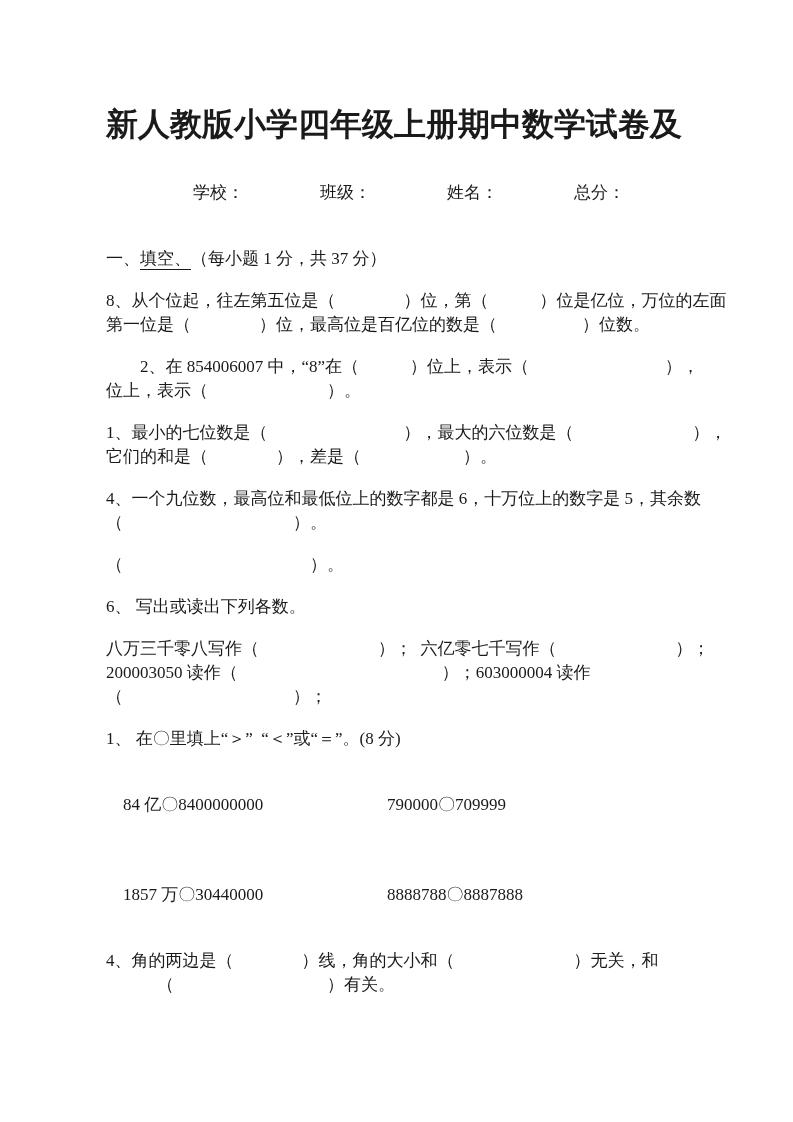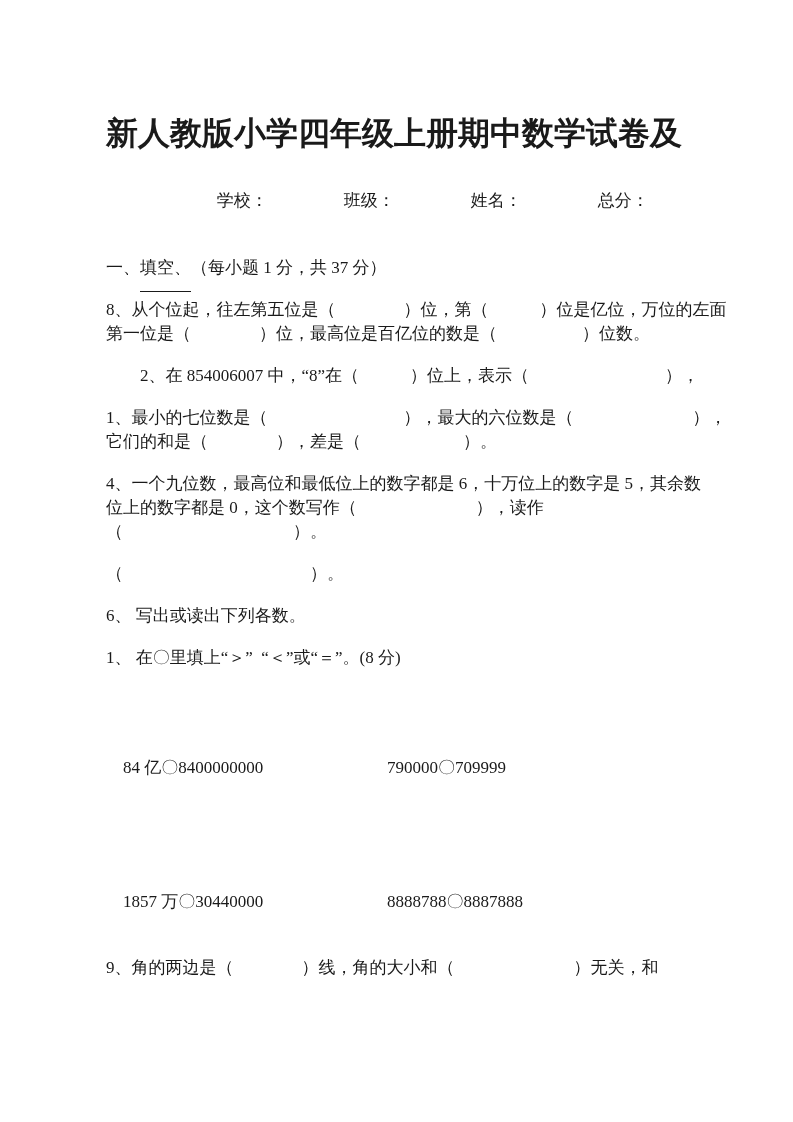--- a/index.html
+++ b/index.html
@@ -15,50 +15,48 @@
     color: #1a1a1a;
     font-family: "Liberation Serif", "DejaVu Serif", serif;
     box-sizing: border-box;
     padding: 96px 78px 0 106px;
     overflow: hidden;
   }
   .doc-title {
     font-size: 32px;
     font-weight: bold;
     line-height: 48px;
-    margin: 13px 0 9px 0;
+    margin: 4px 0 9px 0;
   }
   .title-line { white-space: pre; }
   .header-row {
     font-size: 17px;
     line-height: 24px;
     padding-left: 70px;
     margin: 0 0 18px 0;
     white-space: pre;
-    font-family: Liberation Mono, monospace;
   }
   .header-field {
     display: inline-block;
     margin-right: 76px;
   }
   .para {
     font-size: 17px;
     line-height: 24px;
     margin: 0 0 18px 0;
   }
   .line { white-space: pre; }
   .underlined {
     border-bottom: 1px solid #1a1a1a;
-    padding-bottom: 14px;
+    padding-bottom: 1px;
   }
   .pair-row { white-space: pre; }
   .pair-left {
     display: inline-block;
     min-width: 264px;
-    margin-top: 44px;
   }
 </style>
 </head>
 <body>
 
 <div class="page">
 
   <h1 class="doc-title">
     <div class="title-line">新人教版小学四年级上册期中数学试卷及</div>
   </h1>
@@ -71,51 +69,57 @@
     <span class="line">一、</span><span class="line underlined">填空、</span><span class="line">（每小题 1 分，共 37 分）</span>
   </div>
 
   <div class="para">
     <div class="line">8、从个位起，往左第五位是（　　　　）位，第（　　　）位是亿位，万位的左面</div>
     <div class="line">第一位是（　　　　）位，最高位是百亿位的数是（　　　　　）位数。</div>
   </div>
 
   <div class="para">
     <div class="line">　　2、在 854006007 中，“8”在（　　　）位上，表示（　　　　　　　　），</div>
+    <div class="line">位上，表示（　　　　　　　）。</div>
   </div>
 
   <div class="para">
     <div class="line">1、最小的七位数是（　　　　　　　　），最大的六位数是（　　　　　　　），</div>
     <div class="line">它们的和是（　　　　），差是（　　　　　　）。</div>
   </div>
 
   <div class="para">
     <div class="line">4、一个九位数，最高位和最低位上的数字都是 6，十万位上的数字是 5，其余数</div>
-    <div class="line">位上的数字都是 0，这个数写作（　　　　　　　），读作</div>
     <div class="line">（　　　　　　　　　　）。</div>
   </div>
 
   <div class="para">
     <div class="line">（　　　　　　　　　　　）。</div>
   </div>
 
   <div class="para">
     <div class="line">6、 写出或读出下列各数。</div>
   </div>
 
+  <div class="para">
+    <div class="line">八万三千零八写作（　　　　　　　）；  六亿零七千写作（　　　　　　　）；</div>
+    <div class="line">200003050 读作（　　　　　　　　　　　　）；603000004 读作</div>
+    <div class="line">（　　　　　　　　　　）；</div>
+  </div>
 
   <div class="para">
     <div class="line">1、 在〇里填上“＞”  “＜”或“＝”。(8 分)</div>
   </div>
 
   <div class="para pair-row">
     <span class="pair-left">84 亿〇8400000000</span><span>790000〇709999</span>
   </div>
 
   <div class="para pair-row">
     <span class="pair-left">1857 万〇30440000</span><span>8888788〇8887888</span>
   </div>
 
   <div class="para">
-    <div class="line">9、角的两边是（　　　　）线，角的大小和（　　　　　　　）无关，和</div>
+    <div class="line">4、角的两边是（　　　　）线，角的大小和（　　　　　　　）无关，和</div>
+    <div class="line">　　　（　　　　　　　　　）有关。</div>
   </div>
 
 </div>
 
 </body></html>

